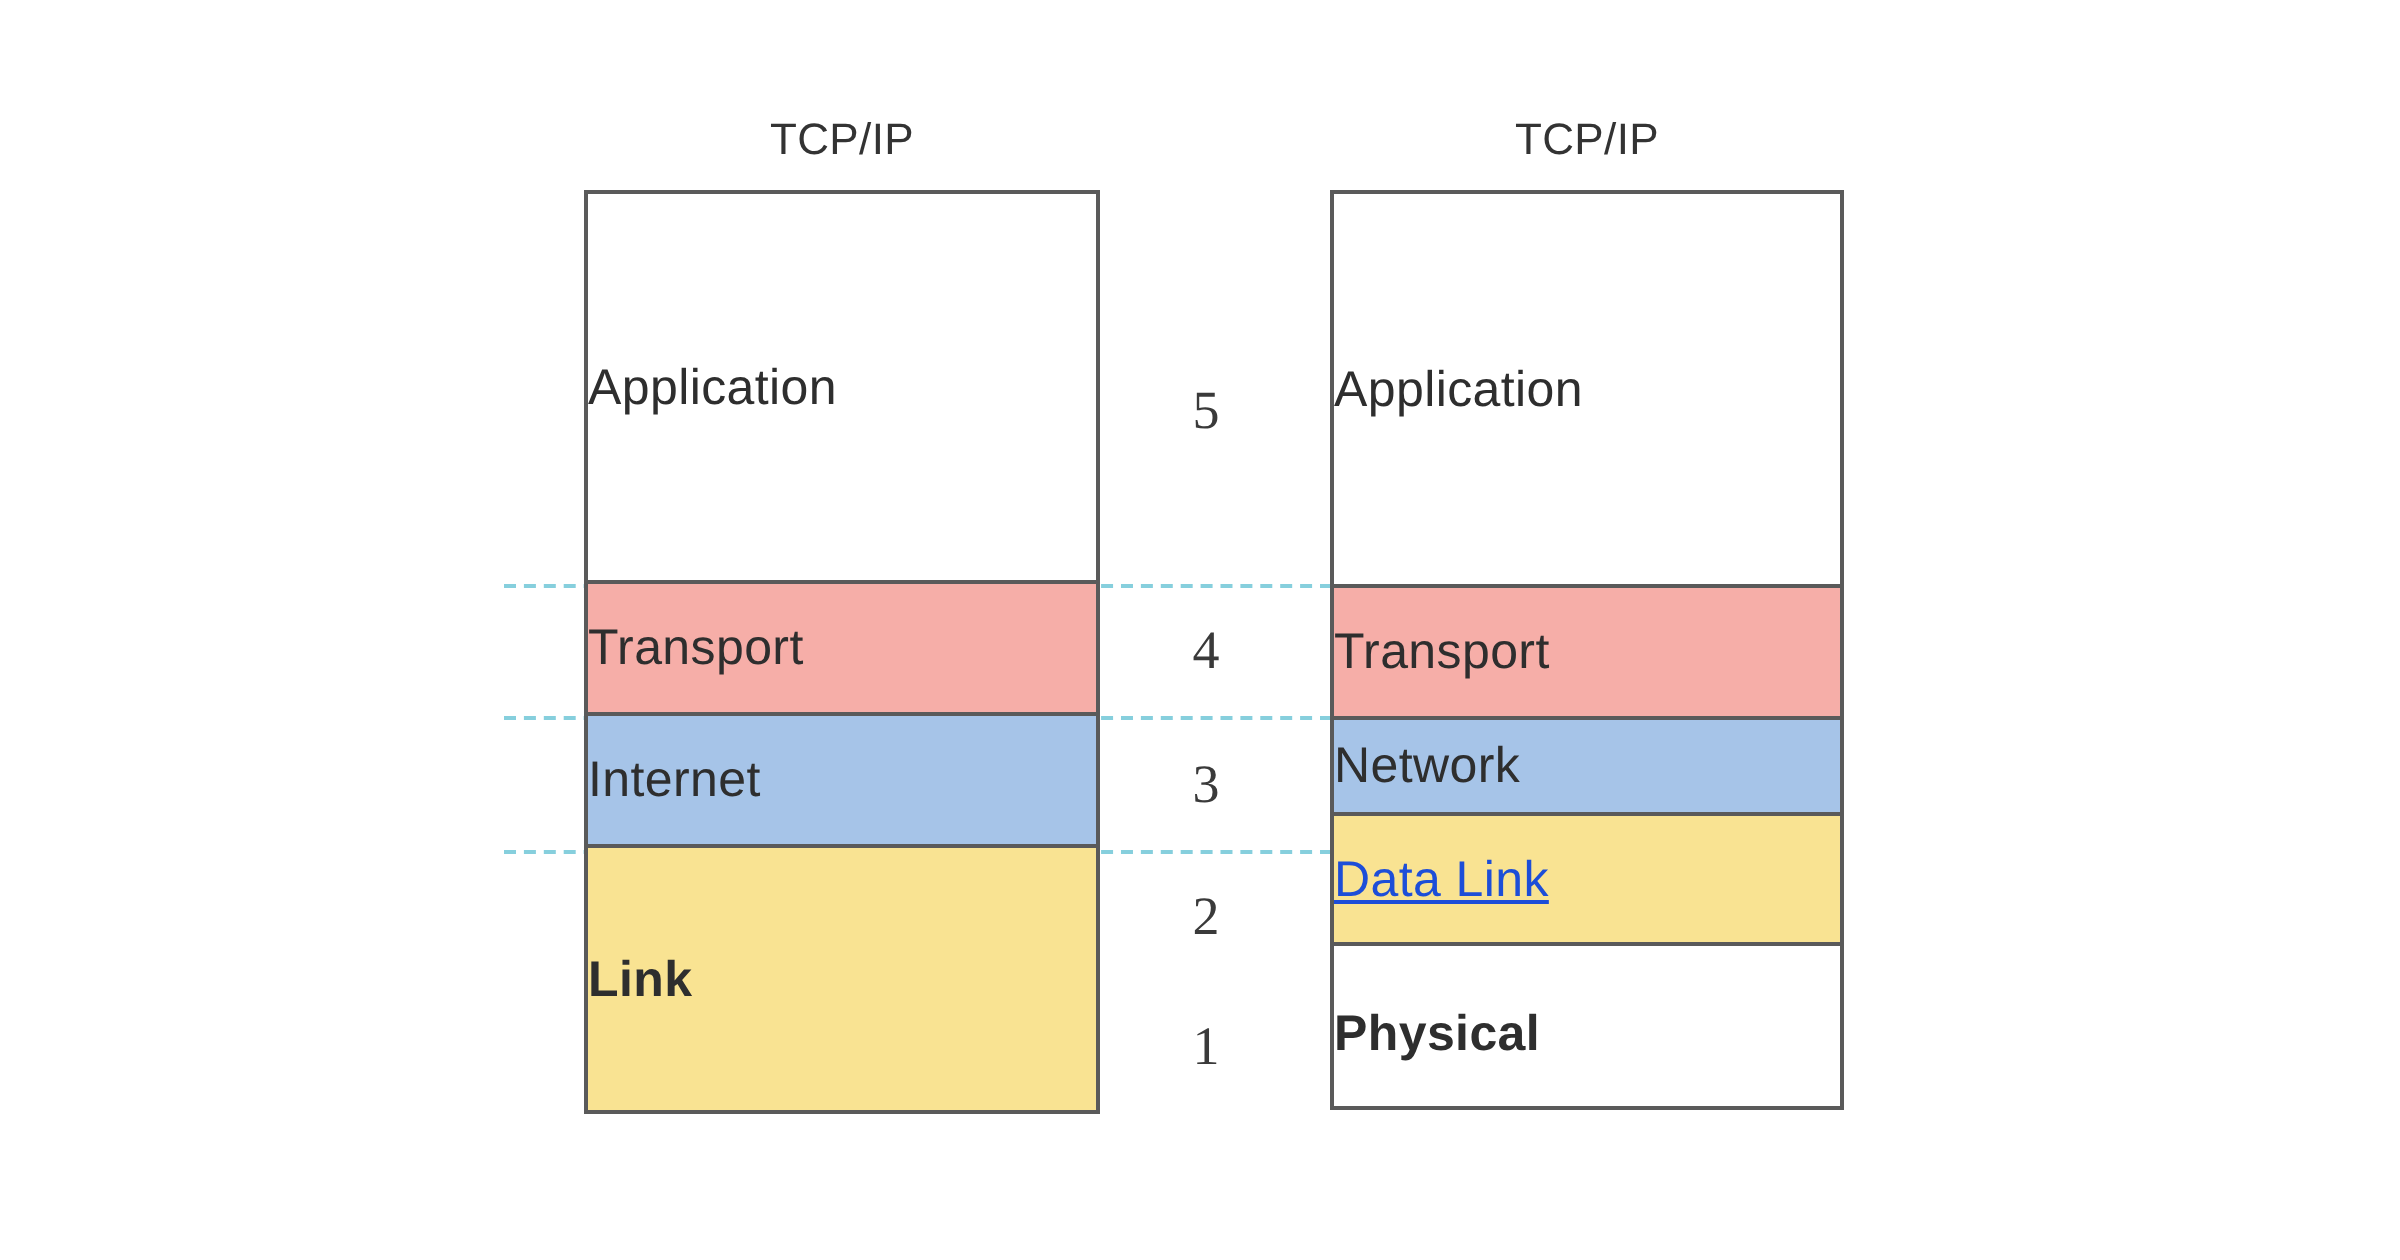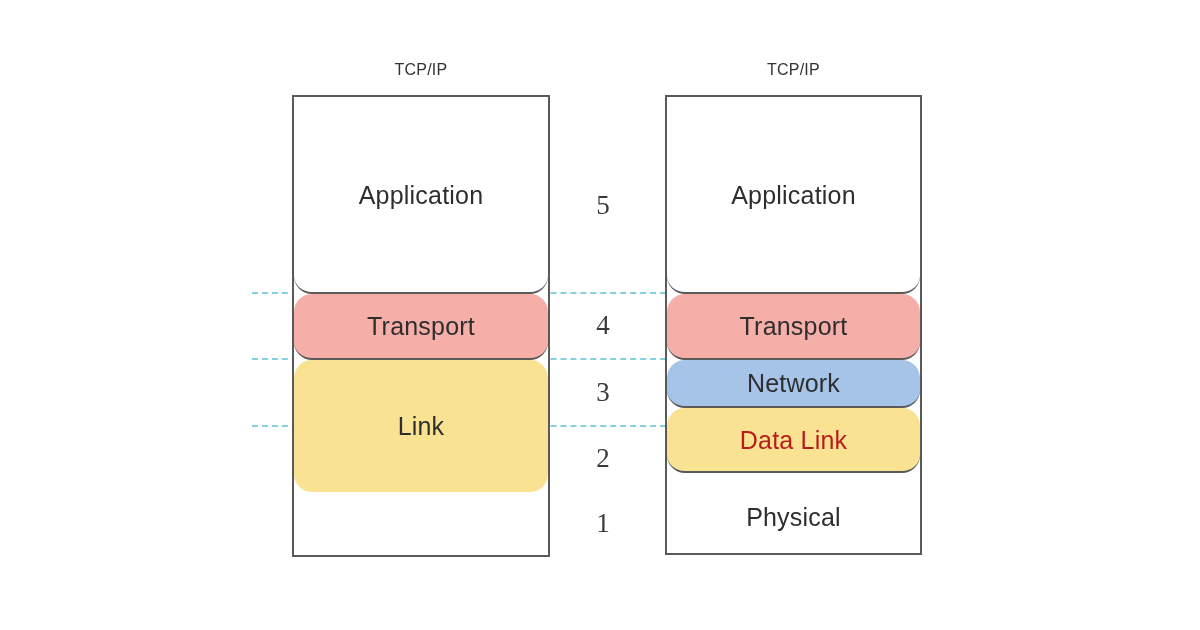--- a/index.html
+++ b/index.html
@@ -27,21 +27,21 @@
     position: absolute;
     height: 0;
     border-top: 2px dashed #86cfdd;
     z-index: 1;
   }
 
   
   .stack-title {
     position: absolute;
     text-align: center;
-    font-size: 16px;
+    font-size: 22px;
     line-height: 25px;
     color: #333333;
     letter-spacing: 0.2px;
     z-index: 3;
   }
 
   
   .stack {
     position: absolute;
     box-sizing: border-box;
@@ -49,31 +49,30 @@
     background: #ffffff;
     z-index: 2;
     display: flex;
     flex-direction: column;
   }
 
   .layer {
     box-sizing: border-box;
     display: flex;
     align-items: center;
-    justify-content: center;
     font-size: 25px;
     line-height: 28px;
     color: #2e2e2e;
     border-bottom: 2px solid #5a5a5a;
     letter-spacing: 0.2px;
     white-space: nowrap;
-    border-radius: 18px;
   }
   .layer:last-child {
     border-bottom: none;
+    font-weight: bold;
   }
 
   
   .numbers {
     position: absolute;
     z-index: 3;
   }
   .num {
     position: absolute;
     width: 100%;
@@ -99,20 +98,23 @@
 
   <div class="stack-title" id="right-title" style="left: 665px; top: 57px; width: 257px;">TCP/IP</div>
 
   <div class="stack" id="left-stack" style="left: 292px; top: 95px; width: 258px; height: 462px; border-color: rgb(90, 90, 90);">
       <div class="layer" style="height: 197px; background: rgb(255, 255, 255); border-bottom-color: rgb(90, 90, 90); color: rgb(46, 46, 46);">
         <span>Application</span>
       </div>
       <div class="layer" style="height: 66px; background: rgb(246, 174, 168); border-bottom-color: rgb(90, 90, 90); color: rgb(46, 46, 46);">
         <span>Transport</span>
       </div>
+      <div class="layer" style="height: 67px; background: rgb(166, 196, 232); border-bottom-color: rgb(90, 90, 90); color: rgb(46, 46, 46);">
+        <span>Internet</span>
+      </div>
       <div class="layer" style="height: 132px; background: rgb(249, 227, 146); border-bottom-color: rgb(90, 90, 90); color: rgb(46, 46, 46);">
         <span>Link</span>
       </div>
     </div>
 
   <div class="numbers" id="number-column" style="left: 566px; top: 0px; width: 74px; height: 630px;">
       <div class="num" style="top: 192px;">5</div>
       <div class="num" style="top: 312px;">4</div>
       <div class="num" style="top: 379px;">3</div>
       <div class="num" style="top: 445px;">2</div>
@@ -122,21 +124,21 @@
   <div class="stack" id="right-stack" style="left: 665px; top: 95px; width: 257px; height: 460px; border-color: rgb(90, 90, 90);">
       <div class="layer" style="height: 197px; background: rgb(255, 255, 255); border-bottom-color: rgb(90, 90, 90); color: rgb(46, 46, 46);">
         <span>Application</span>
       </div>
       <div class="layer" style="height: 66px; background: rgb(246, 174, 168); border-bottom-color: rgb(90, 90, 90); color: rgb(46, 46, 46);">
         <span>Transport</span>
       </div>
       <div class="layer" style="height: 48px; background: rgb(166, 196, 232); border-bottom-color: rgb(90, 90, 90); color: rgb(46, 46, 46);">
         <span>Network</span>
       </div>
-      <div class="layer" style="height: 65px; background: rgb(249, 227, 146); border-bottom-color: rgb(90, 90, 90); color: #b91c1c;">
+      <div class="layer" style="height: 65px; background: rgb(249, 227, 146); border-bottom-color: rgb(90, 90, 90); color: #1d4ed8; text-decoration: underline;">
         <span>Data Link</span>
       </div>
       <div class="layer" style="height: 65px; background: rgb(255, 255, 255); border-bottom-color: rgb(90, 90, 90); color: rgb(46, 46, 46); margin-top: 11px;">
         <span>Physical</span>
       </div>
     </div>
 
 </div>
 
 </body></html>

